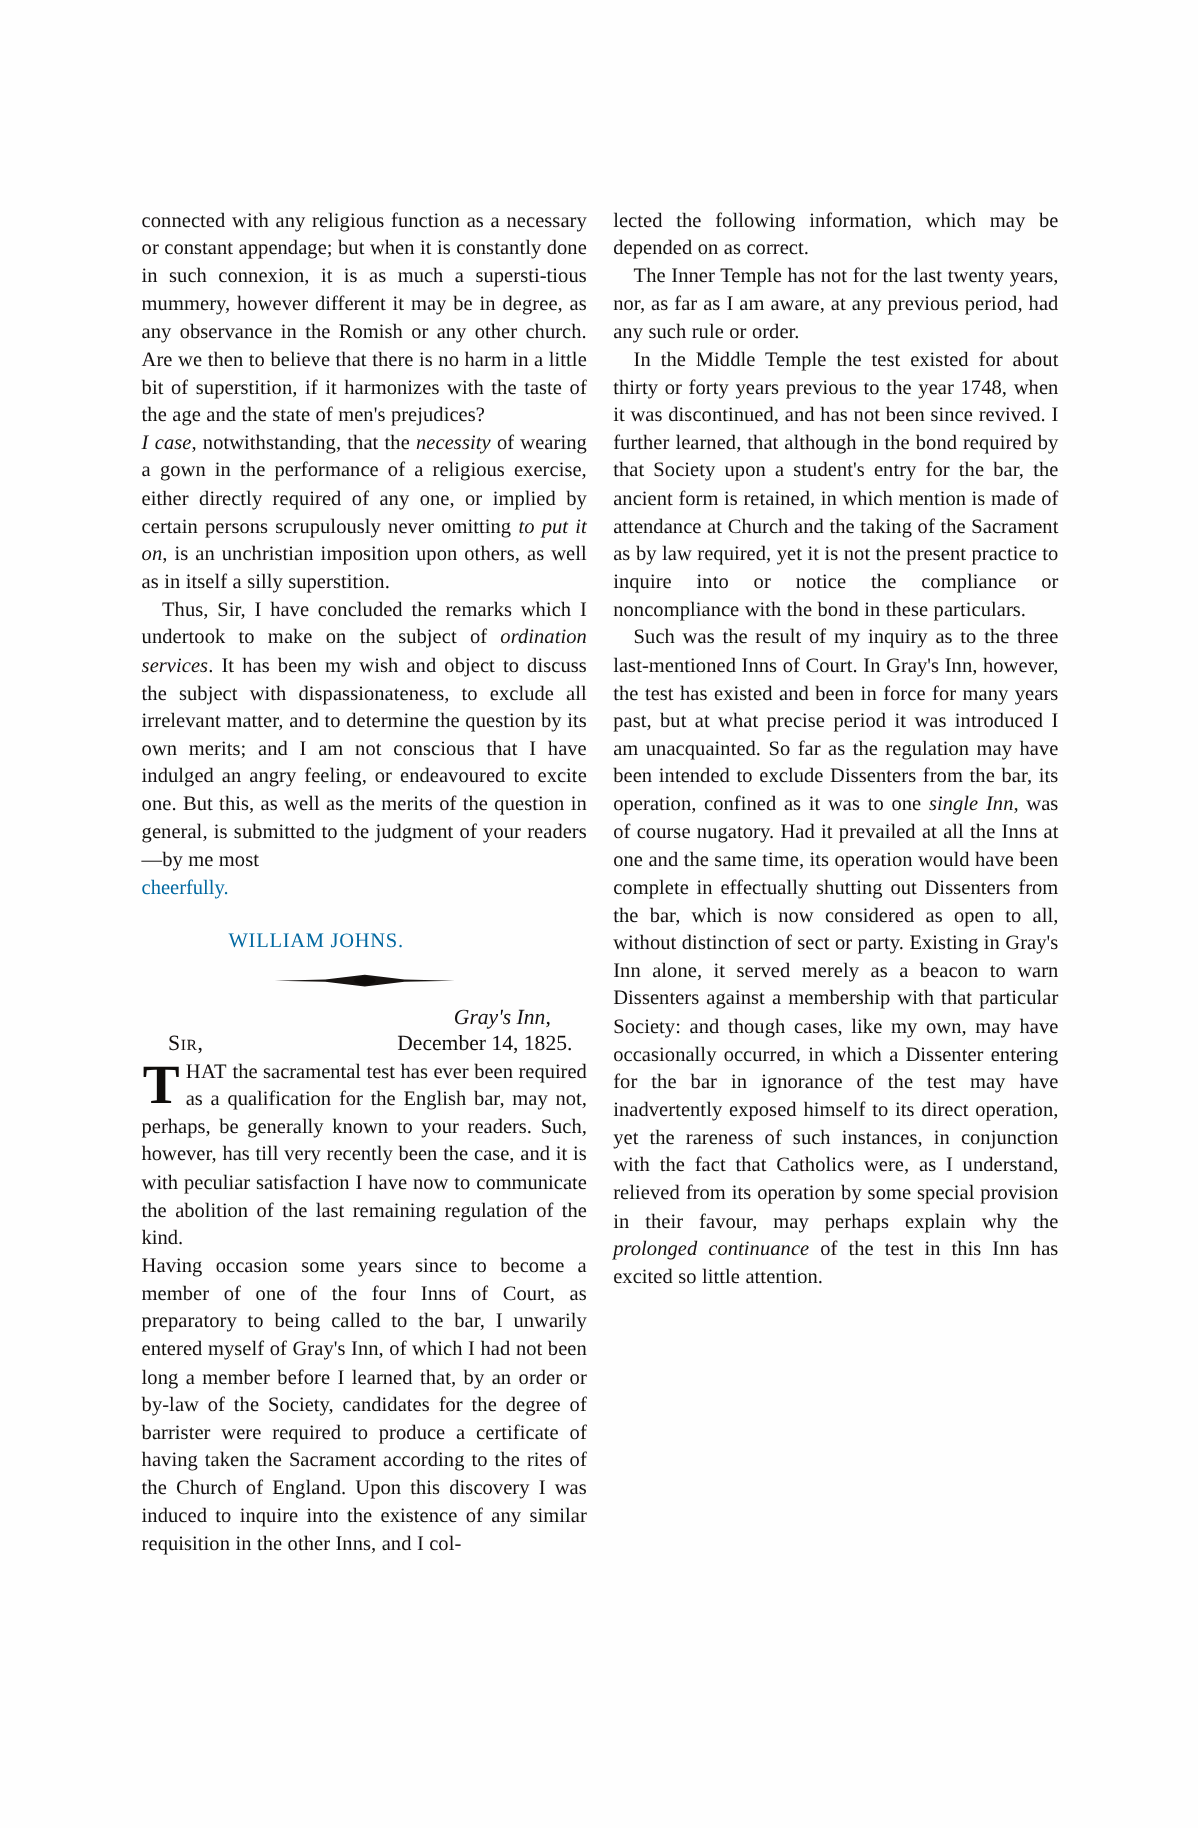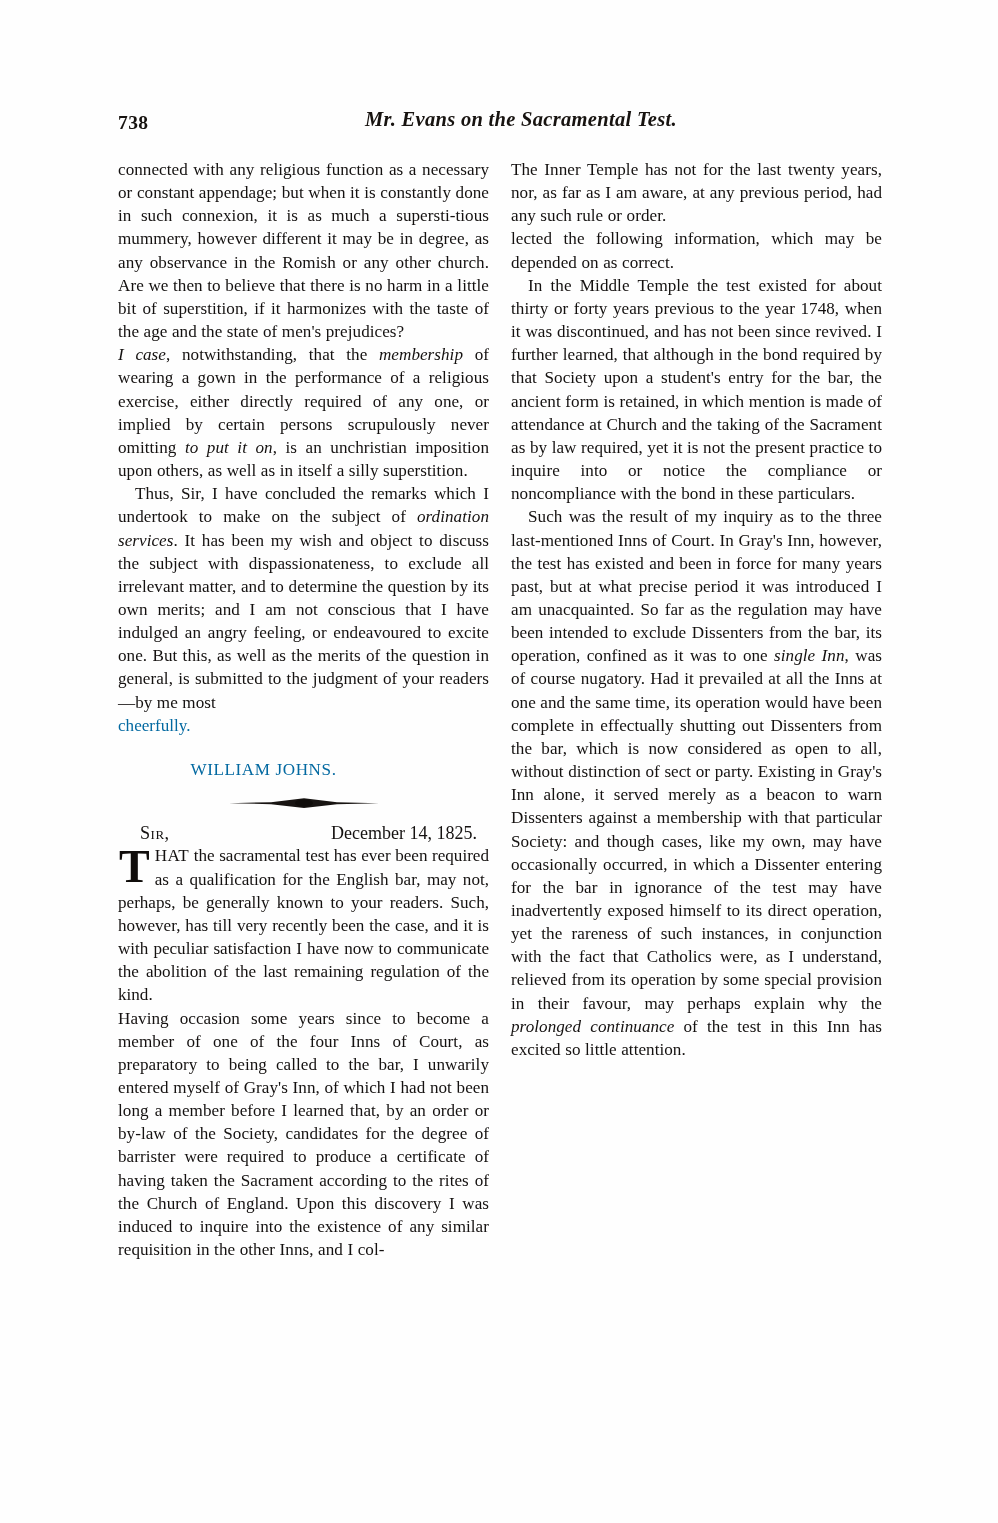--- a/index.html
+++ b/index.html
@@ -52,21 +52,21 @@
     font-size: 20.5px;
     letter-spacing: 0.3px;
     color: #171310;
     transform: translateX(22px);
   }
 
   
   .columns {
     position: absolute;
     left: 118px;
-    top: 158px;
+    top: 172px;
     width: 764px;
     display: flex;
     gap: 22px;
   }
   .col {
     width: 371px;
   }
 
   p.para {
     margin: 0;
@@ -168,62 +168,59 @@
   .caps-open {
     font-size: 17.1px;
     letter-spacing: 0.4px;
   }
 </style>
 </head>
 <body>
 
 <div class="page">
 
-  <div class="running-head">
-    <span class="folio">738</span>
-    <span class="head-title">Mr. Evans on the Sacramental Test.</span>
-  </div>
 
   <div class="columns">
 
     <div class="col">
 
       <p class="para flush">connected with any religious function as a necessary or constant appendage; but when it is constantly done in such connexion, it is as much a supersti-tious mummery, however different it may be in degree, as any observance in the Romish or any other church. Are we then to believe that there is no harm in a little bit of superstition, if it harmonizes with the taste of the age and the state of men's prejudices?</p>
 
-      <p class="para flush"><i>I case</i><span>, notwithstanding, that the </span><i>membership</i> <span>of wearing a gown in the performance of a religious exercise, either directly required of any one, or implied by certain persons scrupulously never omitting</span> <i>to put it on</i><span>, is an unchristian imposition upon others, as well as in itself a silly superstition.</span></p>
+      <p class="para flush"><i>I case</i><span>, notwithstanding, that the </span><i>necessity</i> <span>of wearing a gown in the performance of a religious exercise, either directly required of any one, or implied by certain persons scrupulously never omitting</span> <i>to put it on</i><span>, is an unchristian imposition upon others, as well as in itself a silly superstition.</span></p>
 
       <p class="para"><span>Thus, Sir, I have concluded the remarks which I undertook to make on the subject of </span><i>ordination services</i><span>. It has been my wish and object to discuss the subject with dispassionateness, to exclude all irrelevant matter, and to determine the question by its own merits; and I am not conscious that I have indulged an angry feeling, or endeavoured to excite one. But this, as well as the merits of the question in general, is submitted to the judgment of your readers—by me most</span></p>
 
       <div class="signature-line">
         <span>cheerfully.</span>
         <span class="sig-name">WILLIAM JOHNS.</span>
       </div>
 
       <div class="ornament">
         <svg width="150" height="12" viewBox="0 0 150 12" aria-hidden="true">
           <path d="M0 6.2 L42 5.2 L75 1.2 L108 5.2 L150 6.2 L108 7.2 L75 11 L42 7.2 Z" fill="#181412"></path>
           <ellipse cx="75" cy="6.1" rx="9" ry="3.6" fill="#0f0c0a"></ellipse>
         </svg>
       </div>
 
+      <div class="dateline">Gray's Inn,</div>
       <div class="salutation-row">
         <span class="smallcaps salutation">Sir,</span>
         <span class="dateline-date">December 14, 1825.</span>
       </div>
 
       <p class="dropcap-para"><span class="dropcap">T</span><span class="caps-open">HAT</span><span> the sacramental test has ever been required as a qualification for the English bar, may not, perhaps, be generally known to your readers. Such, however, has till very recently been the case, and it is with peculiar satisfaction I have now to communicate the abolition of the last remaining regulation of the kind.</span></p>
 
       <p class="para">Having occasion some years since to become a member of one of the four Inns of Court, as preparatory to being called to the bar, I unwarily entered myself of Gray's Inn, of which I had not been long a member before I learned that, by an order or by-law of the Society, candidates for the degree of barrister were required to produce a certificate of having taken the Sacrament according to the rites of the Church of England. Upon this discovery I was induced to inquire into the existence of any similar requisition in the other Inns, and I col-</p>
 
     </div>
 
     <div class="col">
 
+      <p class="para flush">lected the following information, which may be depended on as correct.</p>
       <p class="para">The Inner Temple has not for the last twenty years, nor, as far as I am aware, at any previous period, had any such rule or order.</p>
-      <p class="para flush">lected the following information, which may be depended on as correct.</p>
       <p class="para">In the Middle Temple the test existed for about thirty or forty years previous to the year 1748, when it was discontinued, and has not been since revived. I further learned, that although in the bond required by that Society upon a student's entry for the bar, the ancient form is retained, in which mention is made of attendance at Church and the taking of the Sacrament as by law required, yet it is not the present practice to inquire into or notice the compliance or noncompliance with the bond in these particulars.</p>
 
       <p class="para"><span>Such was the result of my inquiry as to the three last-mentioned Inns of Court. In Gray's Inn, however, the test has existed and been in force for many years past, but at what precise period it was introduced I am unacquainted. So far as the regulation may have been intended to exclude Dissenters from the bar, its operation, confined as it was to one </span><i>single Inn</i><span>, was of course nugatory. Had it prevailed at all the Inns at one and the same time, its operation would have been complete in effectually shutting out Dissenters from the bar, which is now considered as open to all, without distinction of sect or party. Existing in Gray's Inn alone, it served merely as a beacon to warn Dissenters against a membership with that particular Society: and though cases, like my own, may have occasionally occurred, in which a Dissenter entering for the bar in ignorance of the test may have inadvertently exposed himself to its direct operation, yet the rareness of such instances, in conjunction with the fact that Catholics were, as I understand, relieved from its operation by some special provision in their favour, may perhaps explain why the </span><i>prolonged continuance</i><span> of the test in this Inn has excited so little attention.</span></p>
 
     </div>
 
   </div>
 </div>
 
 </body></html>

